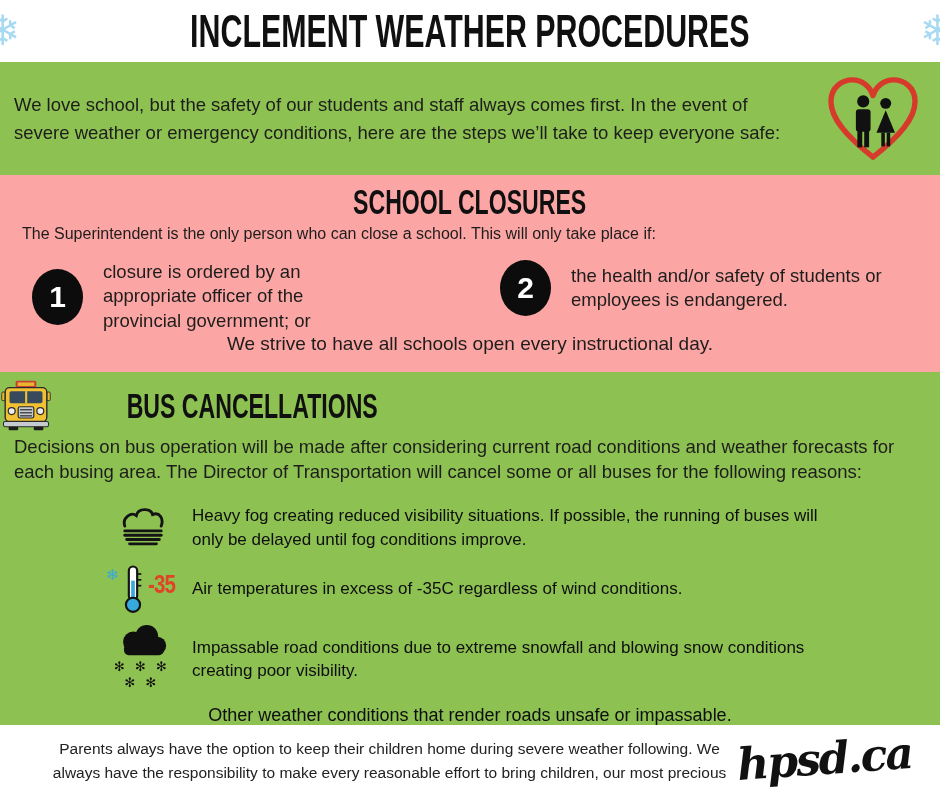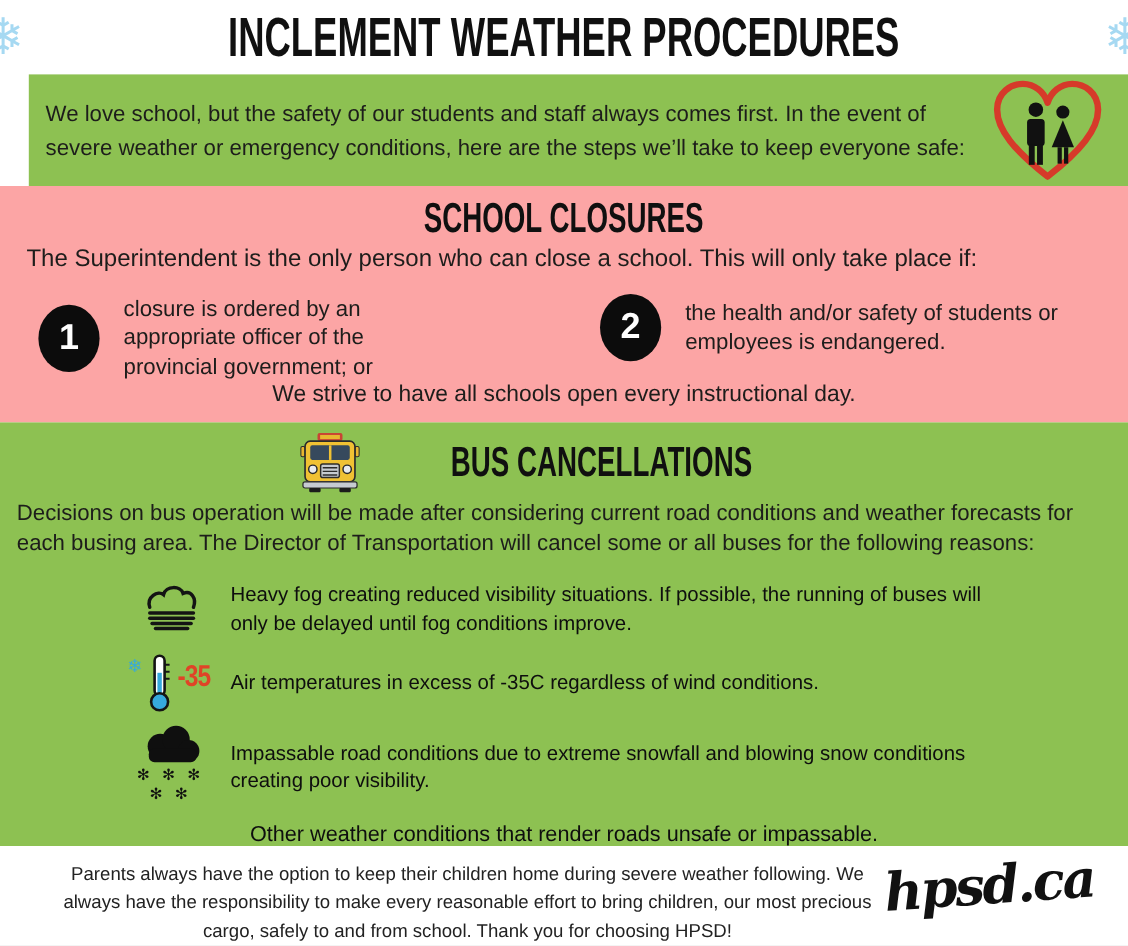--- a/index.html
+++ b/index.html
@@ -20,55 +20,55 @@
     font-family:"DejaVu Sans", sans-serif;
   }
   .main-title {
     font-size:46px; font-weight:900; letter-spacing:0px; color:#101010;
     display:inline-block; transform:scaleX(0.66); transform-origin:center;
     white-space:nowrap; line-height:1;
   }
 
   
   .intro-band {
-    height:93px; background:#8dc152;
-    display:flex; align-items:center; padding:0 18px 0 14px;margin-left:24px;
+    height:113px; background:#8dc152;
+    display:flex; align-items:center; padding:0 18px 0 14px;
   }
   .intro-text { width:790px; font-size:18.5px; line-height:1.5; color:#1d1d1b; }
   .heart-wrap { margin-left:auto; display:flex; align-items:center; }
 
   
   .section-title {
     text-align:center; line-height:1;
   }
   .section-title span {
     display:inline-block; font-size:35px; font-weight:900; color:#101010;
     transform:scaleX(0.66); transform-origin:center; white-space:nowrap;
   }
 
   
   .closures { height:197px; background:#fca5a5; padding-top:9px; }
-  .closures-lead { font-size:20px; margin:6px 0 0 22px; }
+  .closures-lead { font-size:16px; margin:6px 0 0 22px; }
   .closure-items { display:flex; align-items:flex-start; margin-top:17px; }
   .closure-item { display:flex; align-items:center; gap:20px; }
   .closure-item.first { margin-left:32px; width:350px; }
   .closure-item.second { margin-left:118px; width:420px; }
   .num-circle {
     width:51px; height:56px; border-radius:50%; background:#0c0c0c; color:#fff;
     display:flex; align-items:center; justify-content:center;
     font-size:30px; font-weight:bold; flex-shrink:0;
   }
   .closure-text { font-size:18.5px; line-height:1.32; }
   .closure-item.first .closure-text { width:262px; }
   .closure-item.second .closure-text { width:340px; }
   .strive-note { text-align:center; font-size:19px; margin-top:0; }
 
   
   .bus-band { height:353px; background:#8dc152; padding-top:7px; }
-  .bus-heading-row { display:flex; align-items:center; justify-content:center; gap:10px; }
+  .bus-heading-row { display:flex; align-items:center; justify-content:flex-start; gap:10px; }
   .bus-lead { font-size:18.5px; line-height:1.33; margin:4px 16px 0 14px; }
   .reasons { margin-top:20px; }
   .reason-row { display:flex; align-items:center; margin:0 0 13px 0; padding-left:102px; }
   .reason-icon-col {
     width:90px; flex-shrink:0; display:flex; align-items:center; justify-content:flex-start;
   }
   .reason-text {
     font-weight:normal; font-size:17px; line-height:1.38; width:660px; color:#0e0e0e;
   }
   .thermo-combo { display:flex; align-items:center; }

